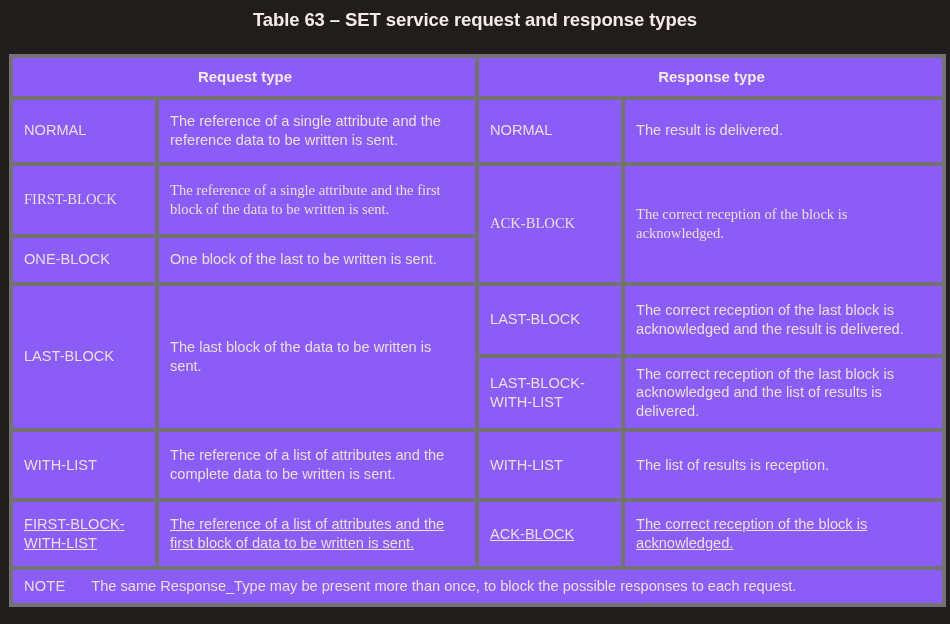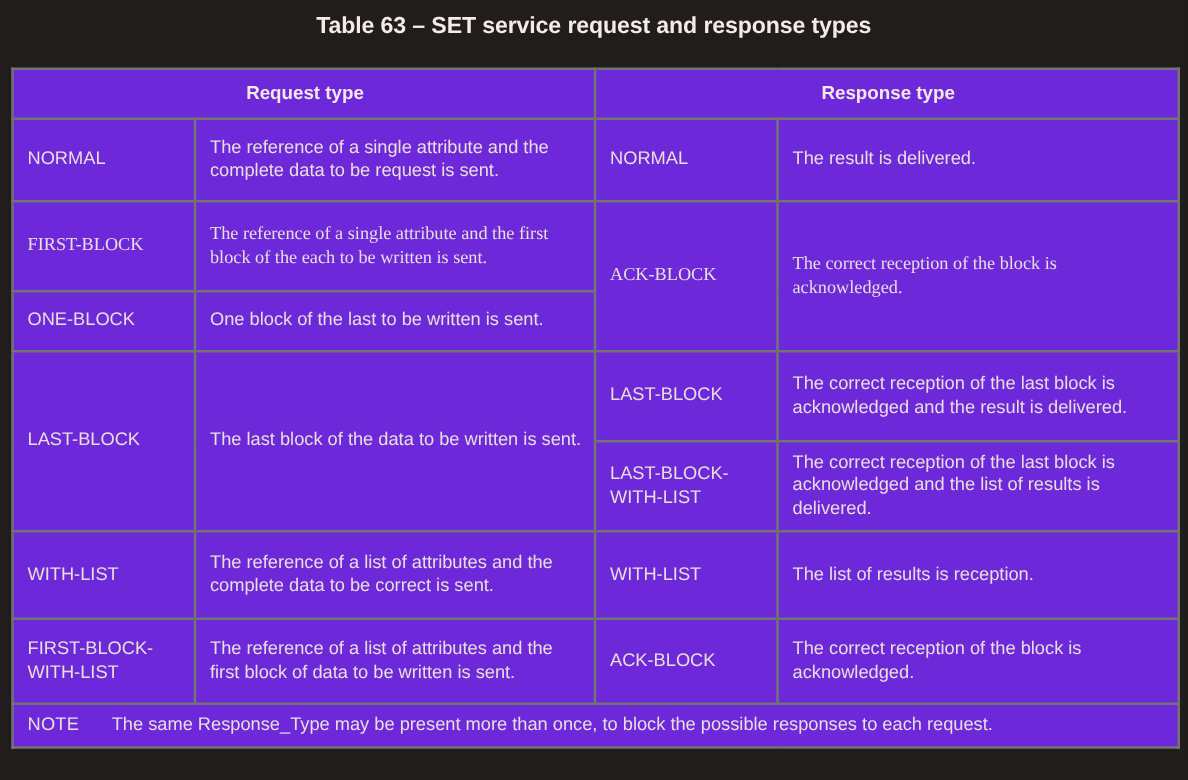--- a/index.html
+++ b/index.html
@@ -39,29 +39,29 @@
     top: 54px;
     width: 933px;
   }
   table.spec {
     border-collapse: collapse;
     width: 933px;
     table-layout: fixed;
     background: #211d1d;
   }
   table.spec td, table.spec th {
-    border: 2px solid #737373;
+    border: 4px solid #737373;
     vertical-align: middle;
     padding: 7px 9px 7px 11px;
     font-size: 14.6px;
     line-height: 1.30;
     color: #e9dede;
     font-weight: normal;
     text-align: left;
-    background: #6d28d9;
+    background: #8b5cf6;
   }
   table.spec th.col-head {
     text-align: center;
     font-weight: bold;
     font-size: 15px;
     padding-top: 9px;
     padding-bottom: 9px;
     color: #f4e8e8;
   }
   td.type-cell {
@@ -79,21 +79,21 @@
   .note-gap {
     display: inline-block;
     width: 26px;
   }
   .r-norm { height: 66px; }
   .r-first { height: 72px; font-family: Liberation Serif, serif; }
   .r-one { height: 48px; }
   .r-last { height: 72px; }
   .r-lastb { height: 70px; }
   .r-with { height: 70px; }
-  .r-fbwl { height: 68px; }
+  .r-fbwl { height: 68px; text-decoration: underline; }
 </style>
 </head>
 <body>
 
 <div class="page">
 
   <div class="table-title">Table 63 – SET service request and response types</div>
 
   <div class="table-wrap">
     <table class="spec">
@@ -106,28 +106,28 @@
       <thead>
         <tr>
           <th class="col-head" colspan="2">Request type</th>
           <th class="col-head" colspan="2">Response type</th>
         </tr>
       </thead>
       <tbody>
 
         <tr class="r-norm">
           <td class="type-cell">NORMAL</td>
-          <td>The reference of a single attribute and the complete data to be request is sent.</td>
+          <td>The reference of a single attribute and the reference data to be written is sent.</td>
           <td class="type-cell">NORMAL</td>
           <td>The result is delivered.</td>
         </tr>
 
         <tr class="r-first">
           <td class="type-cell">FIRST-BLOCK</td>
-          <td>The reference of a single attribute and the first block of the each to be written is sent.</td>
+          <td>The reference of a single attribute and the first block of the data to be written is sent.</td>
           <td class="type-cell" rowspan="2">ACK-BLOCK</td>
           <td rowspan="2">The correct reception of the block is acknowledged.</td>
         </tr>
 
         <tr class="r-one">
           <td class="type-cell">ONE-BLOCK</td>
           <td>One block of the last to be written is sent.</td>
         </tr>
 
         <tr class="r-last">
@@ -137,21 +137,21 @@
           <td>The correct reception of the last block is acknowledged and the result is delivered.</td>
         </tr>
 
         <tr class="r-lastb">
           <td class="type-cell">LAST-BLOCK-WITH-LIST</td>
           <td>The correct reception of the last block is acknowledged and the list of results is delivered.</td>
         </tr>
 
         <tr class="r-with">
           <td class="type-cell">WITH-LIST</td>
-          <td>The reference of a list of attributes and the complete data to be correct is sent.</td>
+          <td>The reference of a list of attributes and the complete data to be written is sent.</td>
           <td class="type-cell">WITH-LIST</td>
           <td>The list of results is reception.</td>
         </tr>
 
         <tr class="r-fbwl">
           <td class="type-cell">FIRST-BLOCK-WITH-LIST</td>
           <td>The reference of a list of attributes and the first block of data to be written is sent.</td>
           <td class="type-cell">ACK-BLOCK</td>
           <td>The correct reception of the block is acknowledged.</td>
         </tr>

